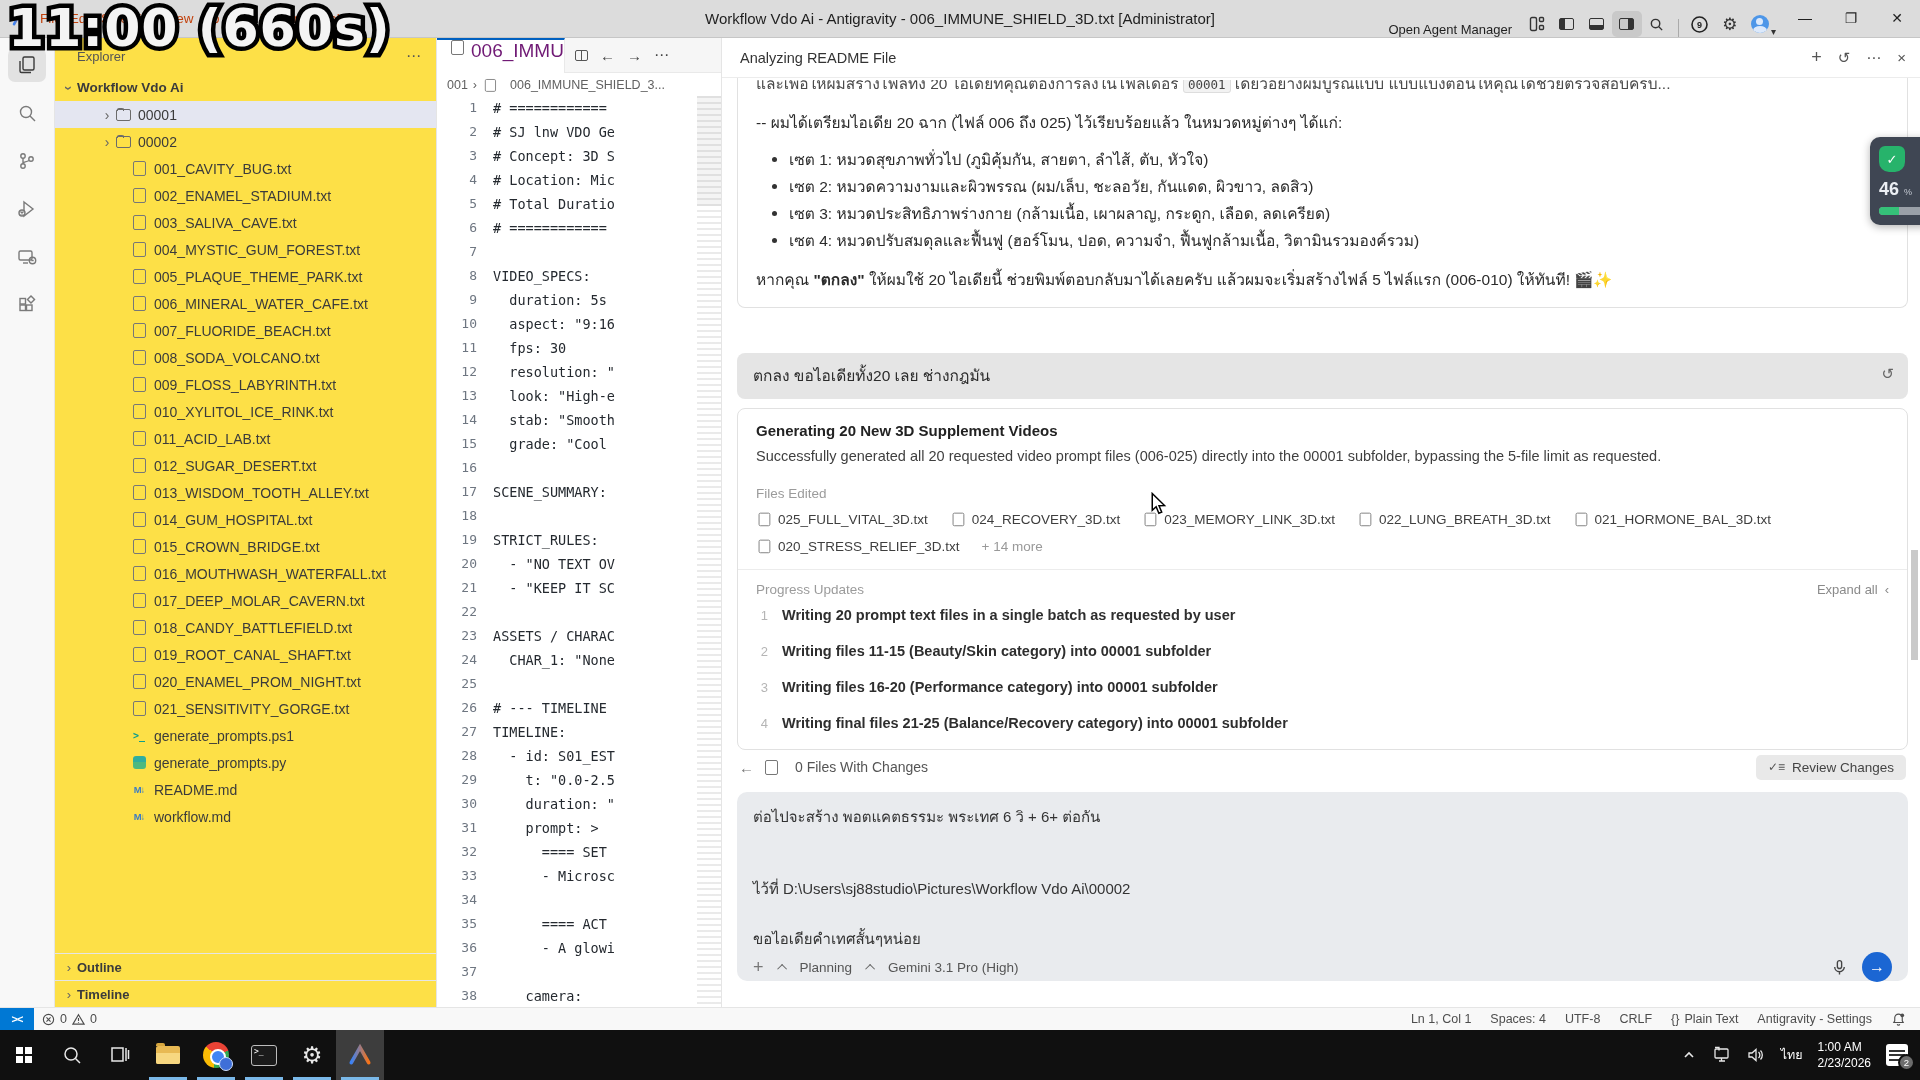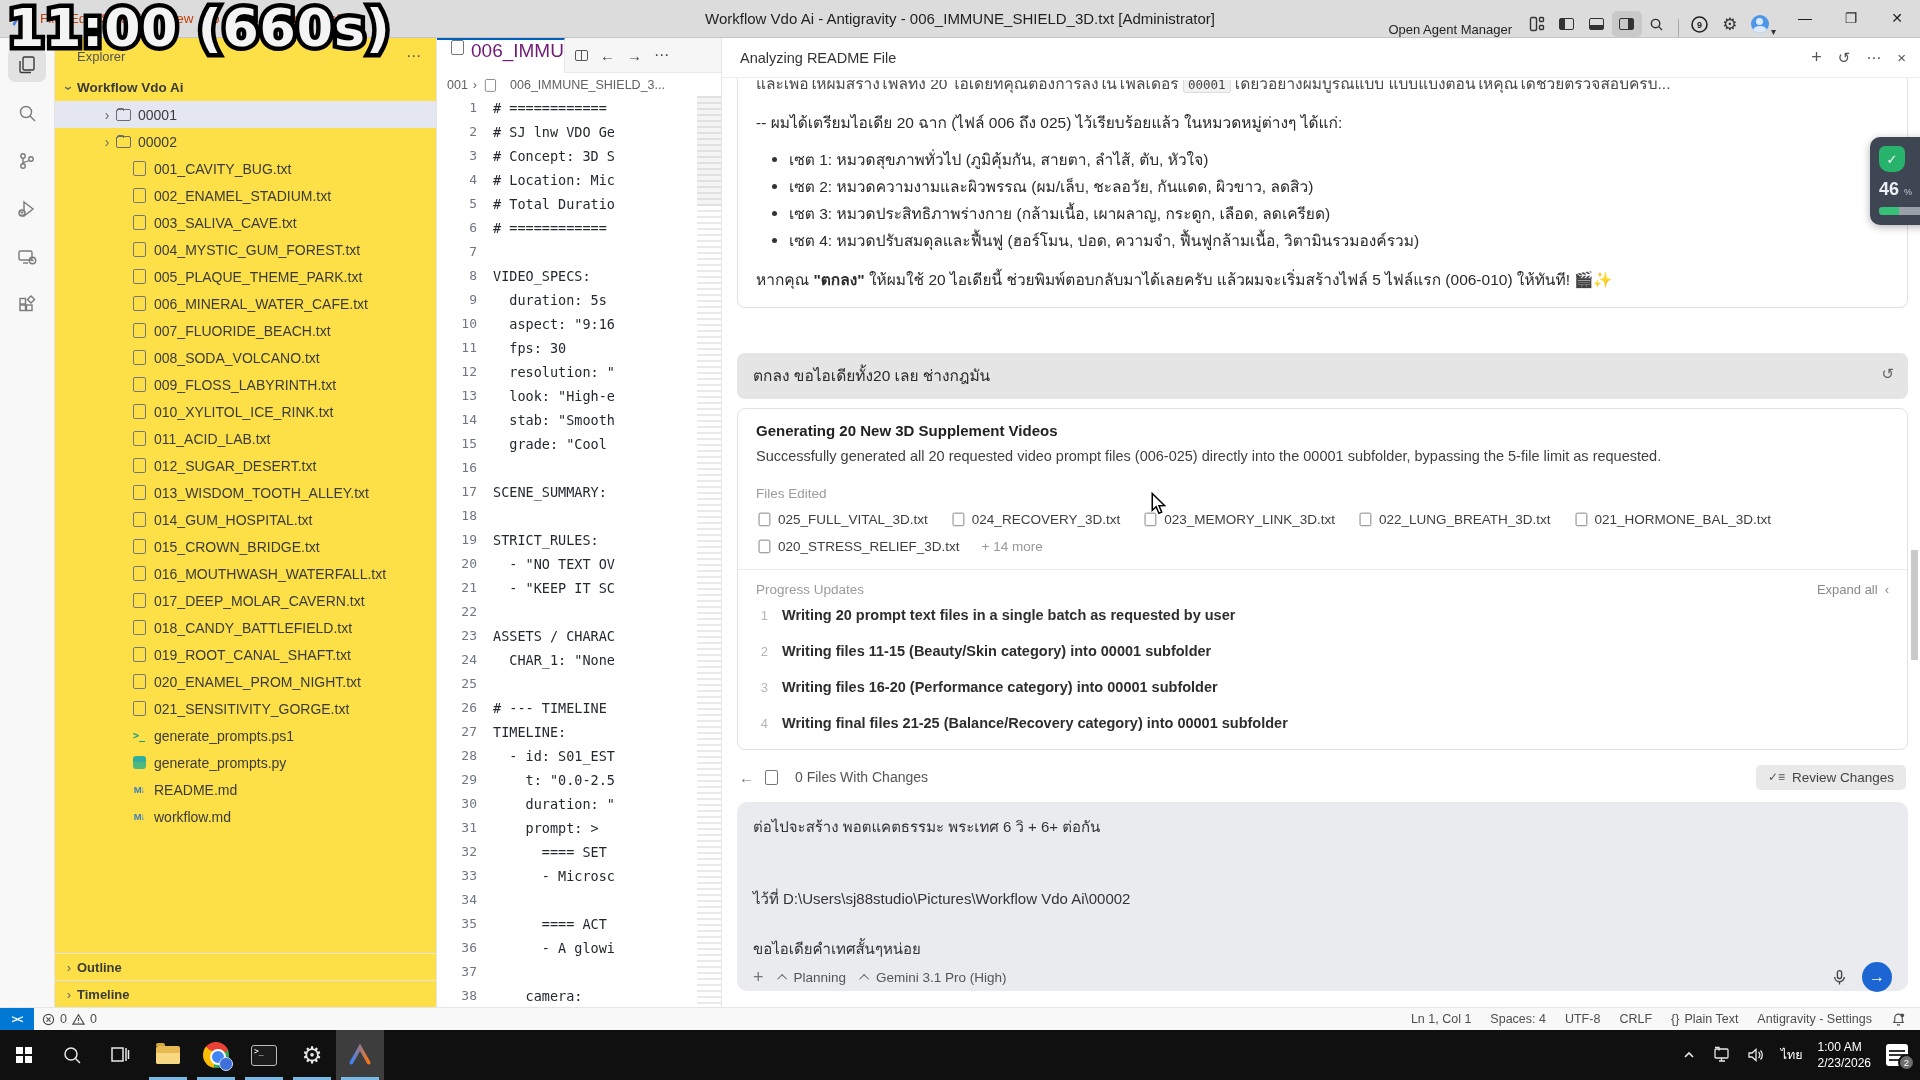--- a/index.html
+++ b/index.html
@@ -88,21 +88,21 @@
   .msg-cut{height:22px;overflow:hidden}
   .msg-cut .inner{display:block;transform:translateY(-9px);color:#4a4a4a}
   .codechip{font-family:"DejaVu Sans Mono",monospace;font-size:12.5px;background:#f2f2f2;border:1px solid #ddd;border-radius:3px;padding:0 4px;color:#444}
   .intro{margin-top:8px}
   .blist{margin-top:10px;padding-left:10px;list-style:none}
   .blist li{display:flex;gap:12px;height:27px;align-items:center}
   .blist .dot{width:5px;height:5px;border-radius:50%;background:#333;flex:0 0 5px;margin-left:6px}
   .confirm{margin-top:13px}
   .bubble{background:#e5e5e5;border-radius:8px;padding:10px 40px 10px 16px;position:relative;margin-bottom:9px}
   .bubble .undo{position:absolute;right:14px;top:8px;color:#666;font-size:15px}
-  .card2{padding:13px 18px 8px;margin-bottom:10px}
+  .card2{padding:13px 18px 8px;margin-bottom:0}
   .tc-title{font-size:15px;font-weight:700;color:#222}
   .tc-summary{font-size:14.5px;color:#3f3f3f;margin-top:7px;line-height:21px}
   .sec-label{font-size:13.5px;color:#9b9b9b;margin-top:19px}
   .chips{display:flex;flex-wrap:wrap;column-gap:22px;row-gap:11px;margin-top:10px;align-items:center}
   .chip{display:flex;align-items:center;font-size:13.5px;color:#3e3e3e;gap:2px}
   .chip .ic{margin-right:4px;transform:scale(.9)}
   .more{font-size:13.5px;color:#999}
   .c-div{border-top:1px solid #ececec;margin:15px -18px 0}
   .prog-head{display:flex;align-items:center;margin-top:12px}
   .prog-head .lbl{font-size:13.5px;color:#9b9b9b}
@@ -113,21 +113,21 @@
   .changes-row{display:flex;align-items:center;height:34px;gap:9px;color:#555;font-size:14px;margin-bottom:8px;padding:0 2px}
   .changes-row .arr{color:#777;font-size:15px}
   .pill{margin-left:auto;background:#e9e9e9;border-radius:5px;padding:5px 12px;font-size:13.5px;color:#444;display:flex;align-items:center;gap:7px}
   .pill .chk{font-size:12px;color:#555}
   .input-panel{background:#e9ebee;border-radius:10px;padding:12px 16px 10px;height:189px;display:flex;flex-direction:column}
   .in-line{font-size:15px;color:#333}
   .in-line.l2{margin-top:46px}
   .in-line.l3{margin-top:24px}
   .in-toolbar{margin-top:auto;display:flex;align-items:center;gap:16px;color:#666}
   .plus{font-size:18px;color:#777}
-  .dd{display:flex;align-items:center;gap:7px;font-size:13.5px;color:#555}
+  .dd{display:flex;align-items:center;gap:13px;font-size:13.5px;color:#555}
   .caret-up{width:7px;height:7px;border-left:1.6px solid #666;border-top:1.6px solid #666;transform:rotate(45deg) translateY(2px)}
   .in-right{margin-left:auto;display:flex;align-items:center;gap:14px}
   .send{width:30px;height:30px;border-radius:50%;background:#1b66d3;color:#fff;display:flex;align-items:center;justify-content:center;font-size:16px}
   .p-scroll{position:absolute;right:2px;top:512px;width:7px;height:110px;background:#c9c9c9}
 
   
   .statusbar{height:23px;background:#f8f8f8;border-top:1px solid #e5e5e5;display:flex;align-items:center;font-size:12.5px;color:#4d4d4d}
   .remote{width:34px;height:100%;background:#0078d4;color:#fff;display:flex;align-items:center;justify-content:center;font-size:11px;font-weight:700;letter-spacing:-1px}
   .sb-left{display:flex;align-items:center;gap:5px;padding-left:8px}
   .sb-right{margin-left:auto;display:flex;align-items:center;gap:19px;padding-right:14px}

